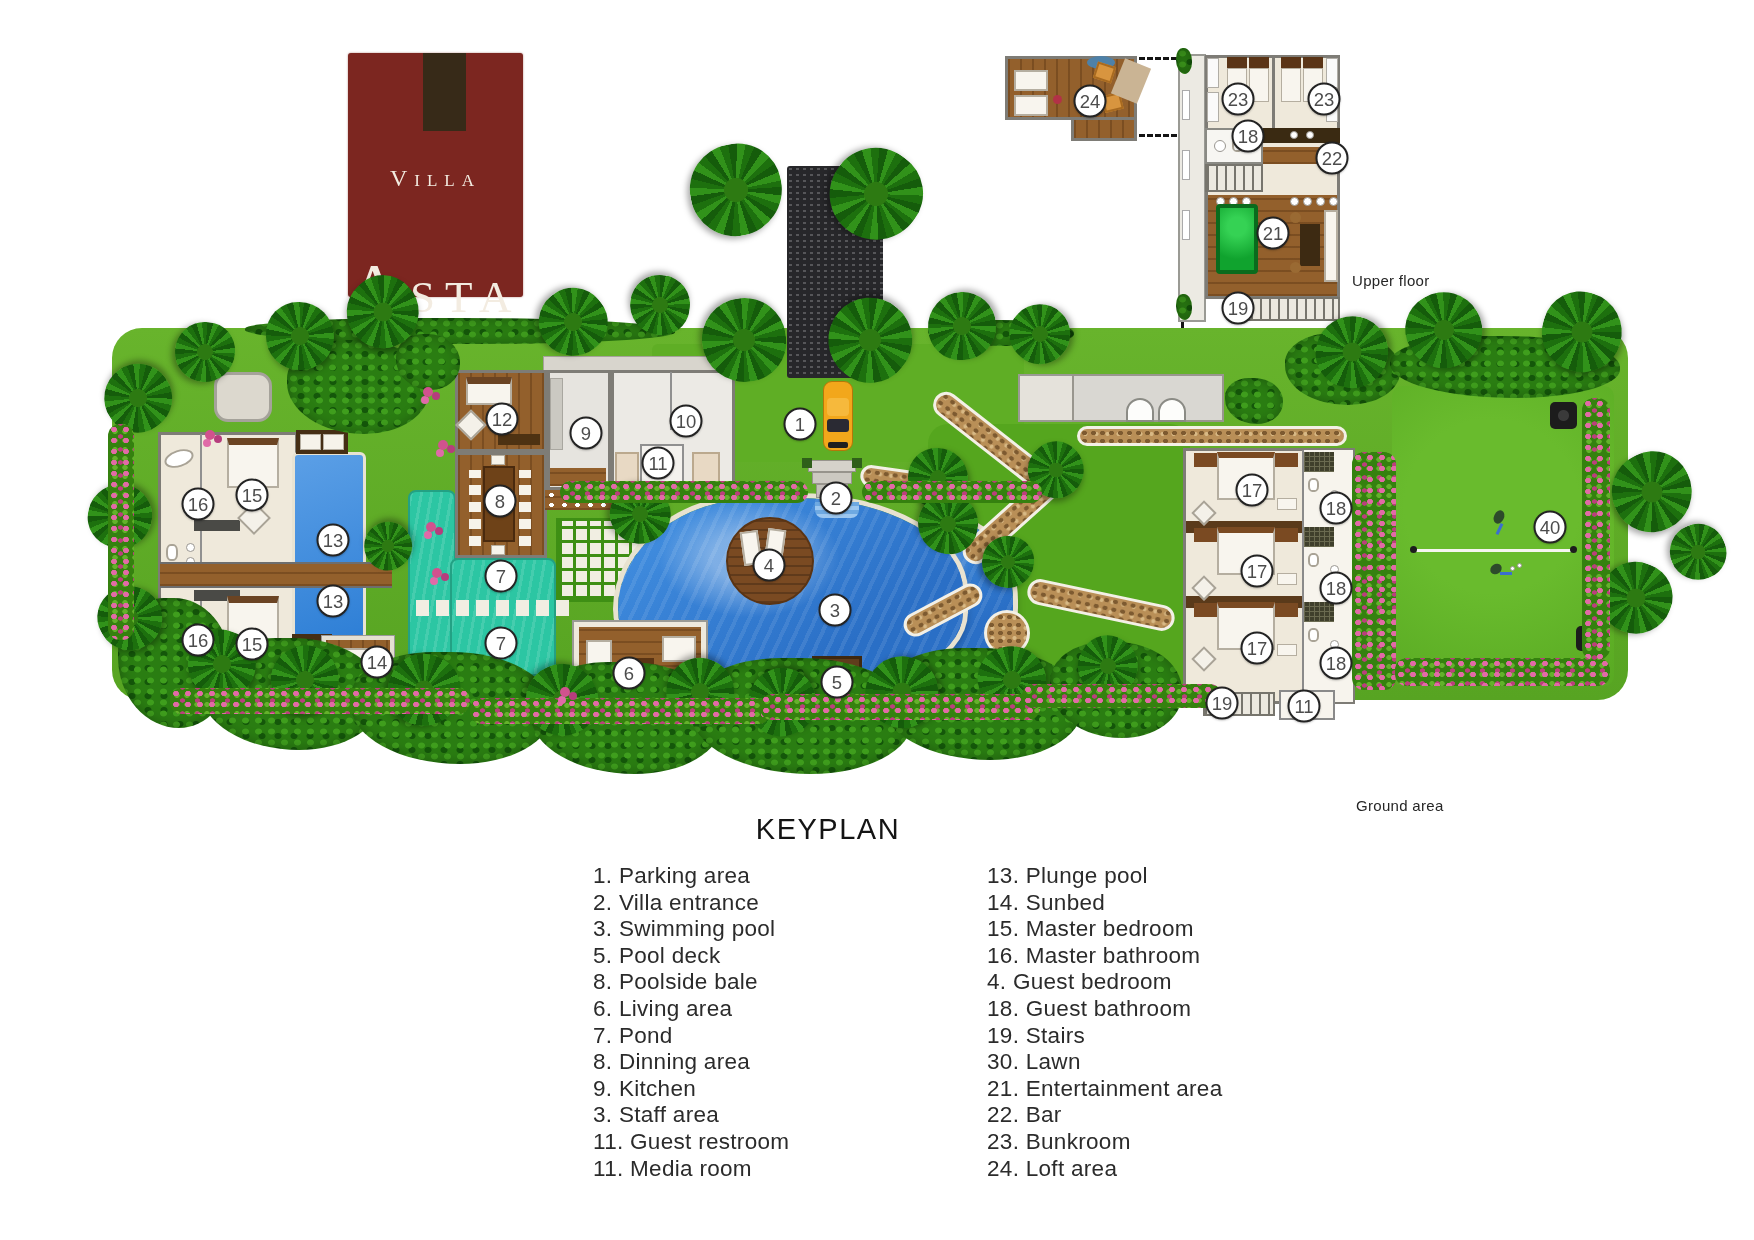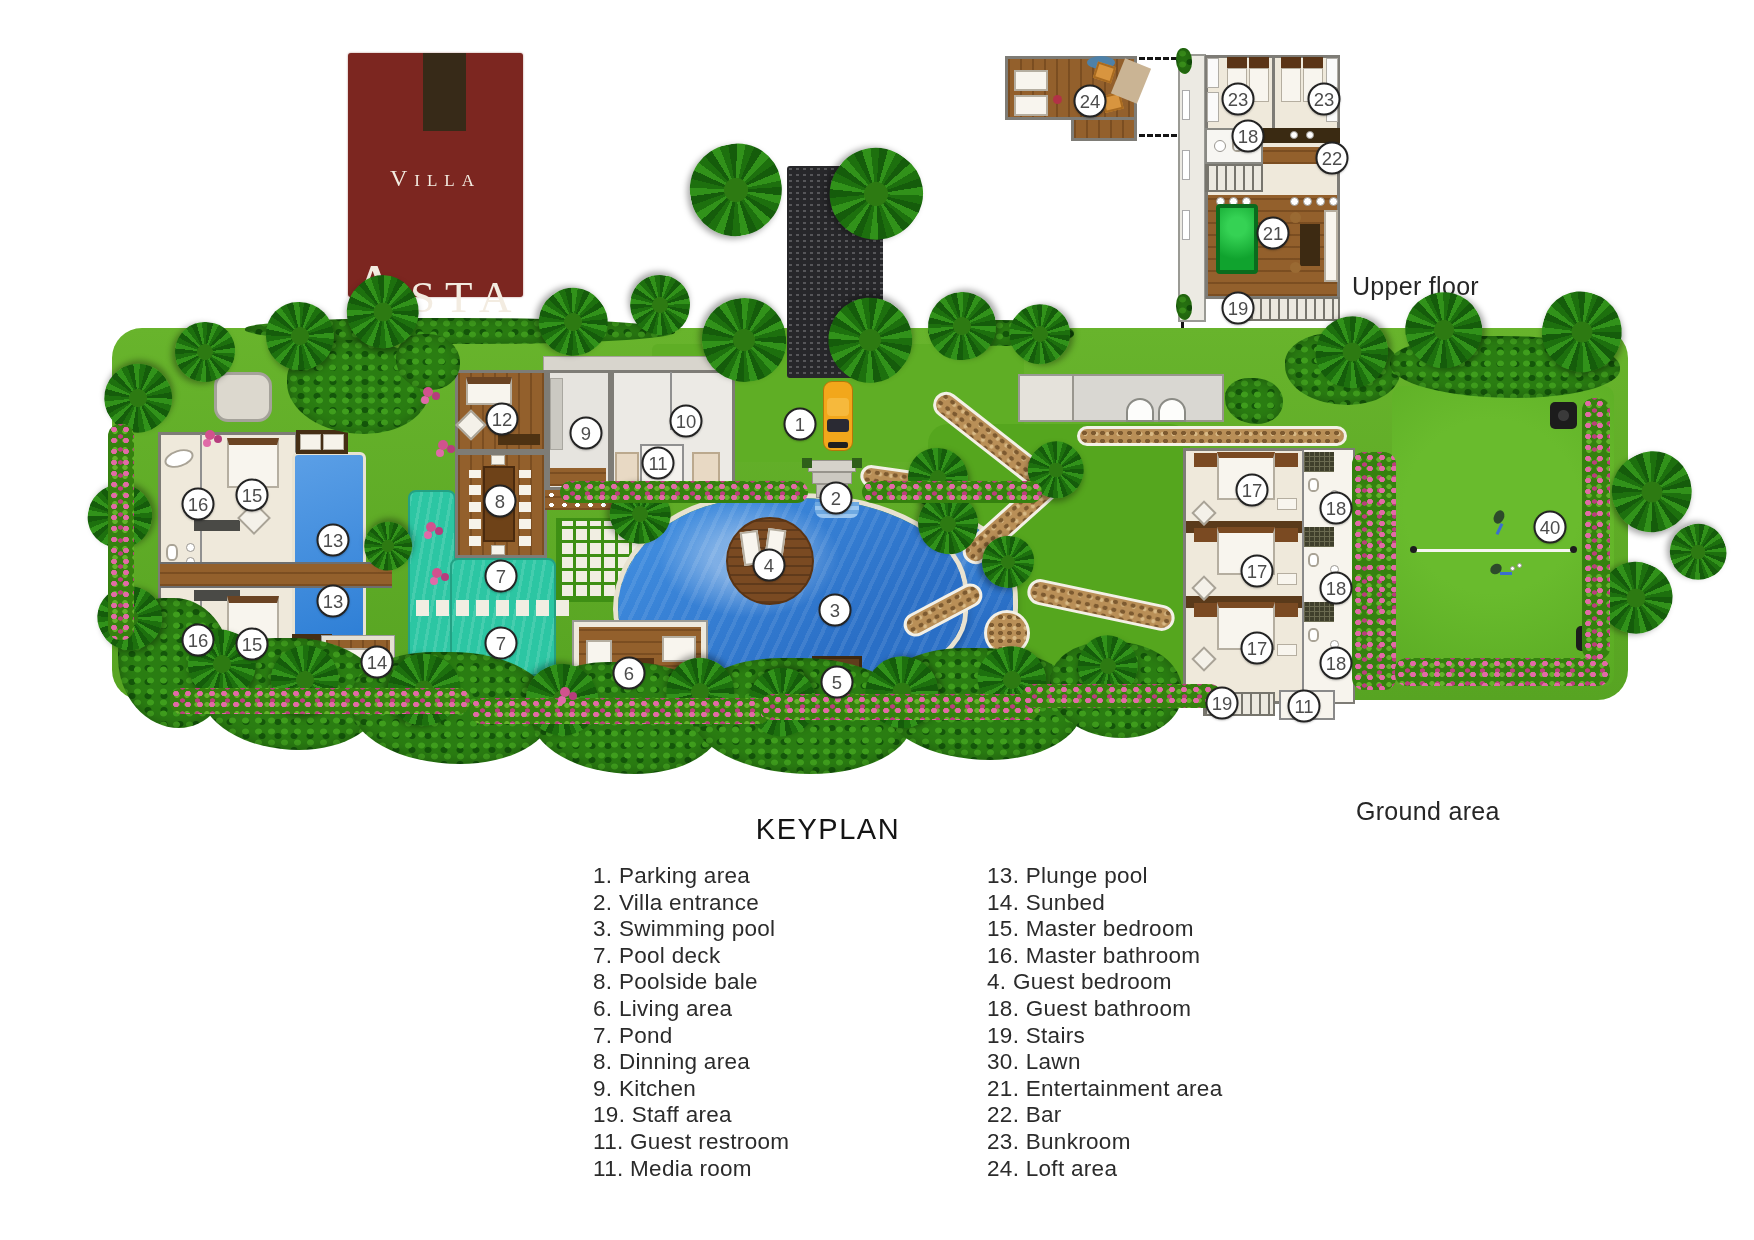--- a/index.html
+++ b/index.html
@@ -53,21 +53,21 @@
         linear-gradient(145deg,#4593e4,#2a6fc6 70%)}
   .rim{box-shadow:0 0 0 5px #e8e2d0,3px 5px 10px rgba(0,0,0,.3)}
   .grid-court{background-color:#f1eee2;
         background-image:repeating-linear-gradient(0deg,#3e8f14 0 3px,transparent 3px 14px),repeating-linear-gradient(90deg,#3e8f14 0 3px,transparent 3px 14px);
         border:3px solid #3e8f14}
   
   .marker{position:absolute;z-index:50;width:33px;height:33px;border-radius:50%;background:#fff;
         border:2.5px solid #232323;color:#4c4c4c;font-size:18.5px;display:flex;align-items:center;justify-content:center;
         transform:translate(-50%,-50%);box-shadow:0 1px 2px rgba(0,0,0,.25)}
   
-  .flabel{position:absolute;font-size:25px;color:#262626;letter-spacing:.3px}
+  .flabel{position:absolute;font-size:15px;color:#262626;letter-spacing:.3px}
   .kp-title{position:absolute;left:700px;top:813px;width:256px;text-align:center;font-size:29px;letter-spacing:1.5px;color:#141414}
   .legend{position:absolute;font-size:22.5px;color:#2b2b2b;letter-spacing:.3px}
   .legend .li{height:26.6px;line-height:26.6px;white-space:nowrap}
 </style>
 </head>
 <body>
 
 <div class="stage">
 
   <div class="logo">
@@ -282,27 +282,27 @@
   </div>
 
   <div class="flabel" style="left:1352px;top:272px">Upper floor</div>
   <div class="flabel" style="left:1356px;top:797px">Ground area</div>
 
   <div class="kp-title">KEYPLAN</div>
   <div class="legend" id="legend-left" style="left:593px;top:863px">
       <div class="li">1. Parking area</div>
       <div class="li">2. Villa entrance</div>
       <div class="li">3. Swimming pool</div>
-      <div class="li">7. Pool deck</div>
+      <div class="li">5. Pool deck</div>
       <div class="li">8. Poolside bale</div>
       <div class="li">6. Living area</div>
       <div class="li">7. Pond</div>
       <div class="li">8. Dinning area</div>
       <div class="li">9. Kitchen</div>
-      <div class="li">19. Staff area</div>
+      <div class="li">3. Staff area</div>
       <div class="li">11. Guest restroom</div>
       <div class="li">11. Media room</div>
     </div>
   <div class="legend" id="legend-right" style="left:987px;top:863px">
       <div class="li">13. Plunge pool</div>
       <div class="li">14. Sunbed</div>
       <div class="li">15. Master bedroom</div>
       <div class="li">16. Master bathroom</div>
       <div class="li">4. Guest bedroom</div>
       <div class="li">18. Guest bathroom</div>

